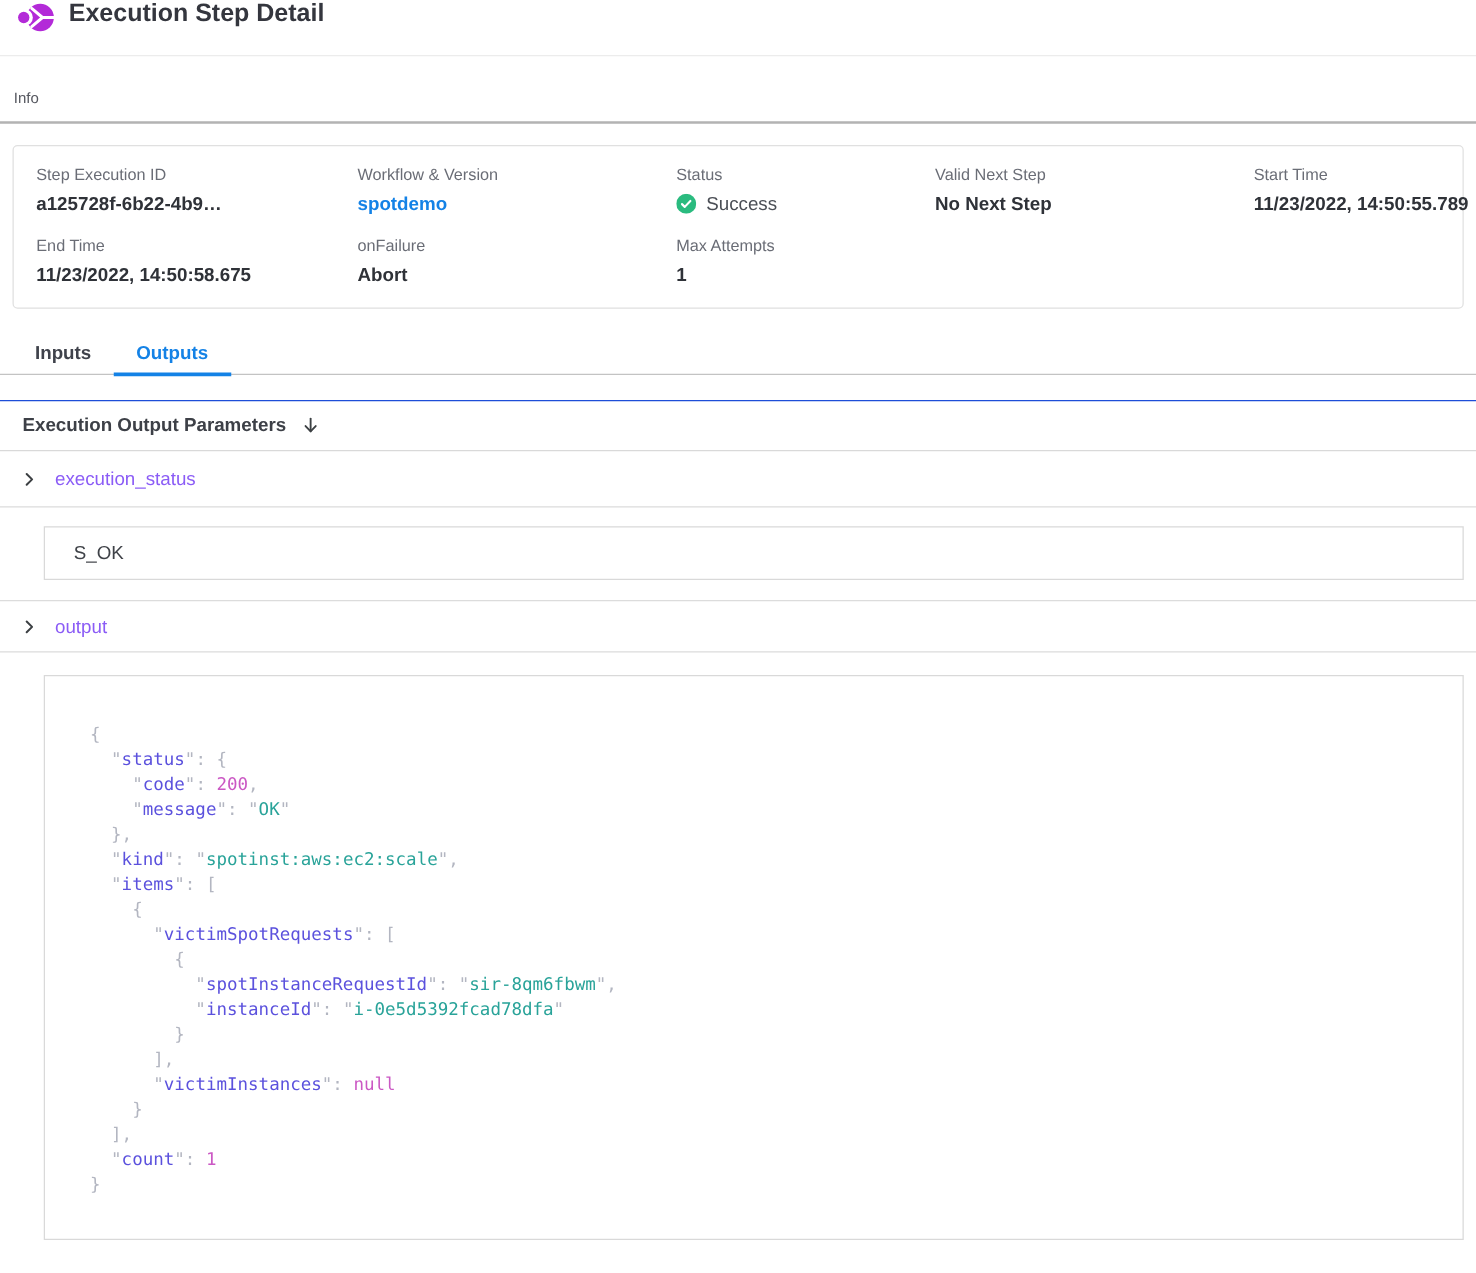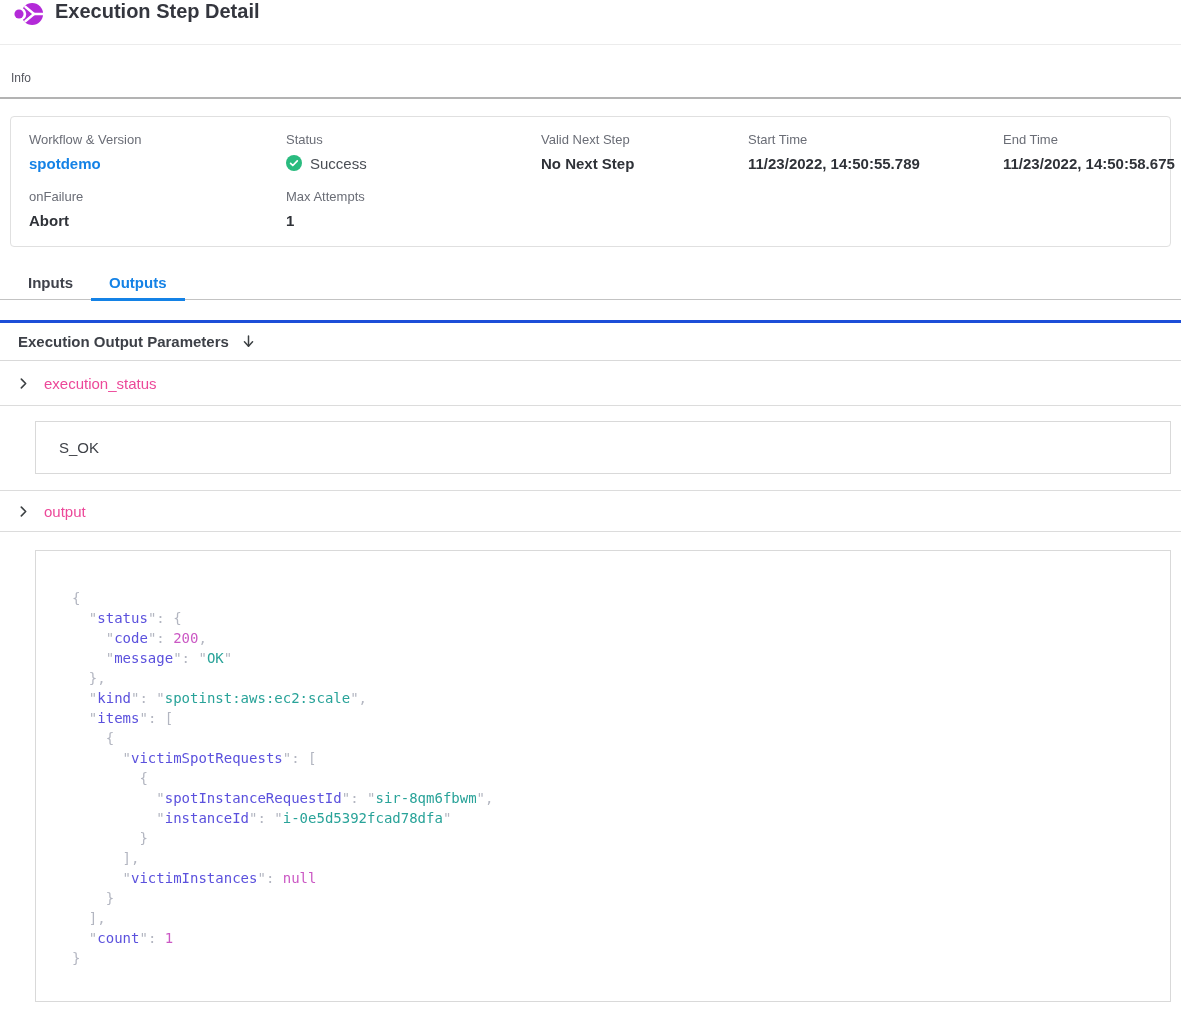--- a/index.html
+++ b/index.html
@@ -32,26 +32,26 @@
   .field-label{font-size:13px;color:#6a6d76;margin-bottom:8px;}
   .field-value{font-size:15px;color:#2f3238;font-weight:bold;white-space:nowrap;}
   .field-value.link{color:var(--accent-blue);cursor:pointer;}
   .field-value.status-value{font-weight:normal;color:#4a4e55;display:flex;align-items:flex-start;gap:8px;}
   
   .tabs{display:flex;margin-top:22px;border-bottom:1px solid #c3c3c3;height:31px;padding-left:10px;}
   .tab{padding:0 18px;font-size:15px;font-weight:bold;color:#3f424b;position:relative;cursor:pointer;line-height:28px;}
   .tab.active{color:var(--accent-blue);}
   .tab.active::after{content:"";position:absolute;left:0;right:0;bottom:-2px;height:3px;background:var(--accent-blue);}
   
-  .output-params-header{margin-top:20px;border-top:3px solid #1d4ed8;border-bottom:1px solid #d9d9d9;height:41px;display:flex;align-items:center;padding-left:18px;gap:12px;font-size:15px;font-weight:bold;color:#3d4047;}
-  .param-row{display:flex;align-items:center;padding-left:17px;gap:14px;border-bottom:1px solid #dcdcdc;font-size:15px;color:#ec4899;cursor:pointer;}
+  .output-params-header{margin-top:20px;border-top:1px solid #1d4ed8;border-bottom:1px solid #d9d9d9;height:41px;display:flex;align-items:center;padding-left:18px;gap:12px;font-size:15px;font-weight:bold;color:#3d4047;}
+  .param-row{display:flex;align-items:center;padding-left:17px;gap:14px;border-bottom:1px solid #dcdcdc;font-size:15px;color:#8b5cf6;cursor:pointer;}
   .param-row.first{height:45px;}
   .param-row.second{height:41px;}
   .chev{display:block;}
-  .value-box{margin:15px 10px 16px 35px;height:53px;border:1px solid #d9d9d9;background:#fff;display:flex;align-items:center;padding-left:23px;font-size:15px;color:#3f4248;}
+  .value-box{margin:15px 10px 16px 35px;height:43px;border:1px solid #d9d9d9;background:#fff;display:flex;align-items:center;padding-left:23px;font-size:15px;color:#3f4248;}
   
   .code-box{margin:18px 10px 0 35px;border:1px solid #d9d9d9;background:#fff;padding:37px 10px 33px 36px;font-family:"DejaVu Sans Mono",monospace;font-size:14px;line-height:20px;}
   .code-line{white-space:pre;}
   .tok-p{color:var(--json-punct);}
   .tok-k{color:var(--json-key);}
   .tok-s{color:var(--json-string);}
   .tok-n{color:var(--json-number);}
 </style>
 </head>
 <body>
@@ -69,20 +69,24 @@
   </svg>
   <span class="page-title">Execution Step Detail</span>
 </header>
 
 <div class="section-label">Info</div>
 <div class="divider-thick"></div>
 
 <section class="info-card">
   <div class="info-grid">
 
+    <div class="field">
+      <div class="field-label">Step Execution ID</div>
+      <div class="field-value">a125728f-6b22-4b9…</div>
+    </div>
 
     <div class="field">
       <div class="field-label">Workflow &amp; Version</div>
       <div class="field-value link">spotdemo</div>
     </div>
 
     <div class="field">
       <div class="field-label">Status</div>
       <div class="field-value status-value">
         <svg width="16" height="16" viewBox="0 0 16 16">

